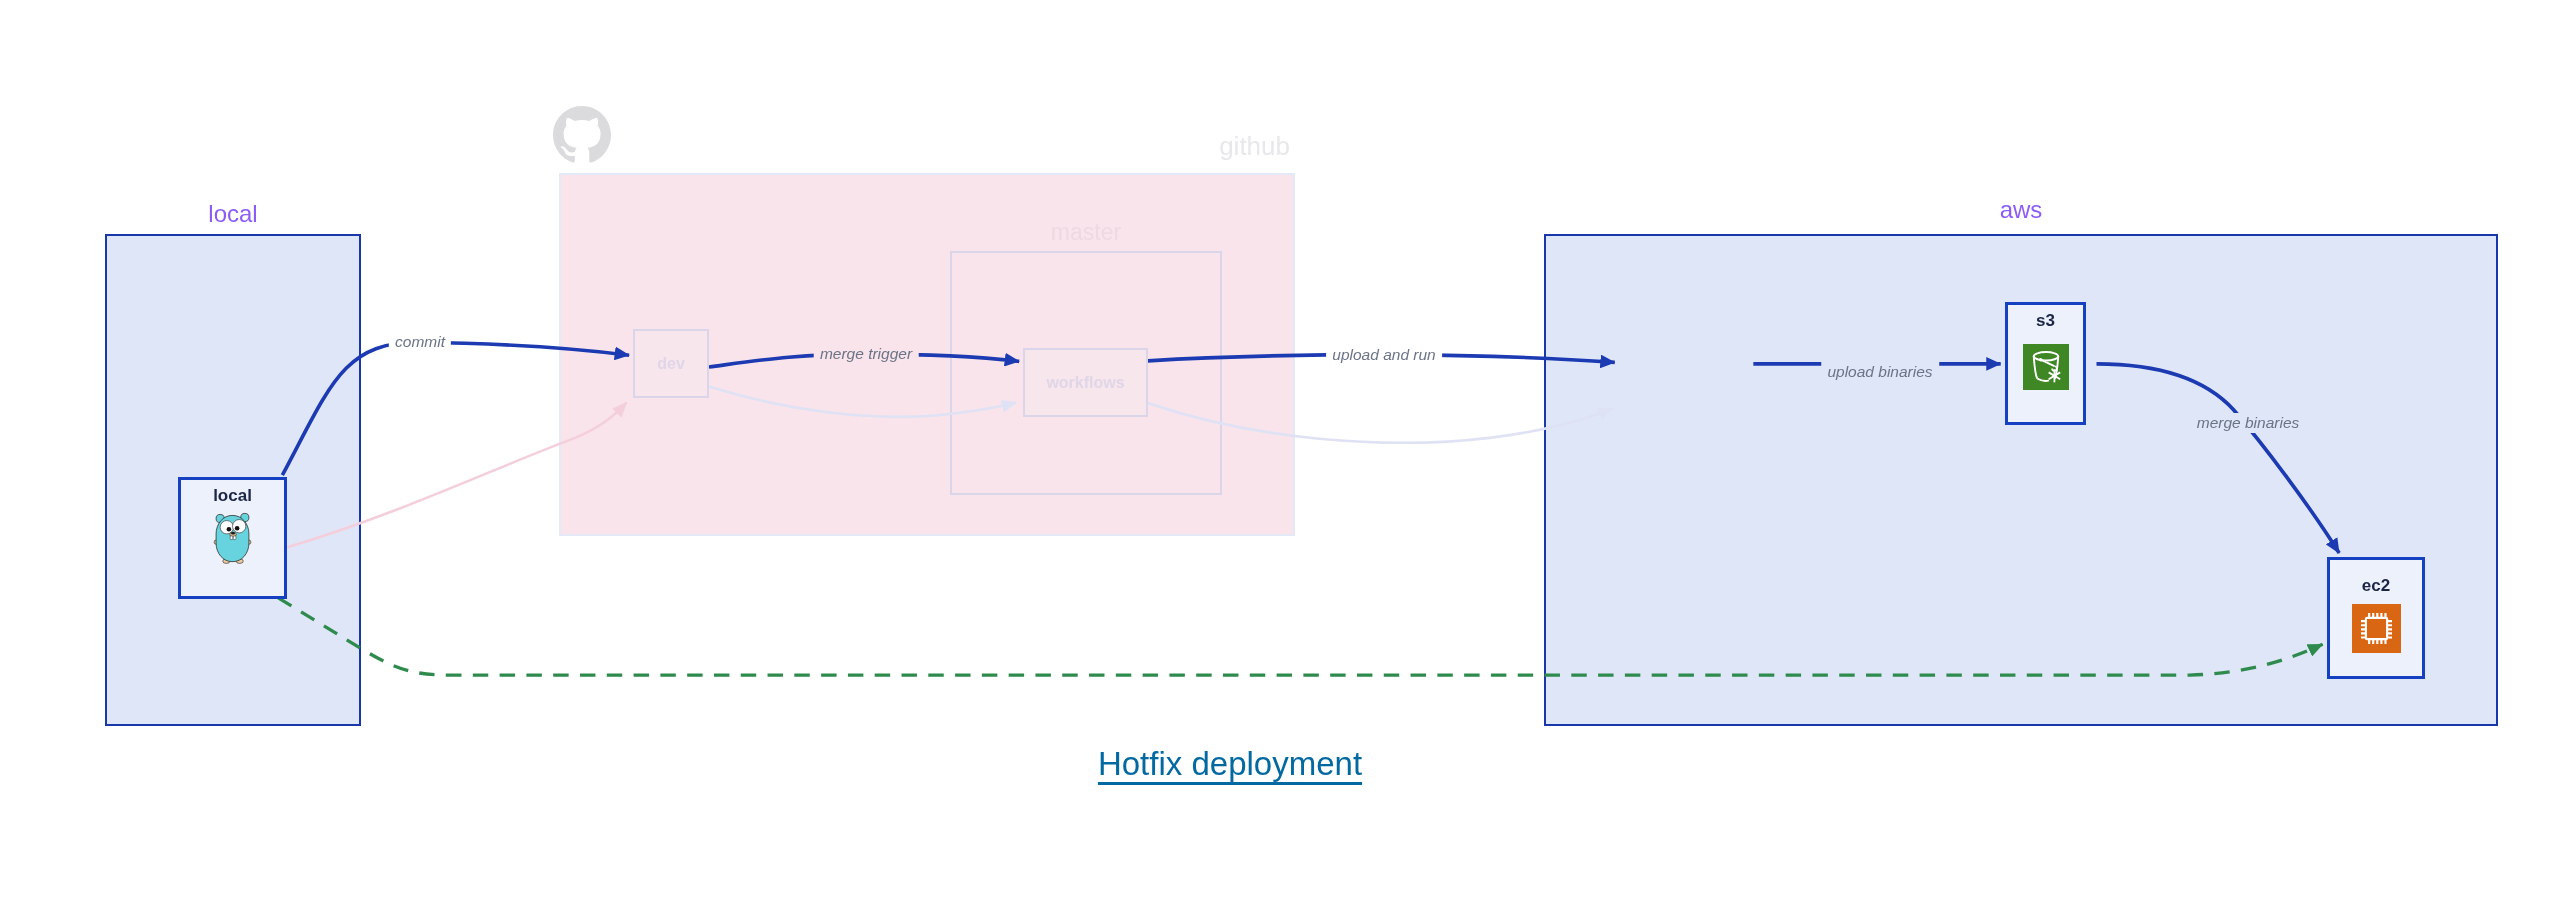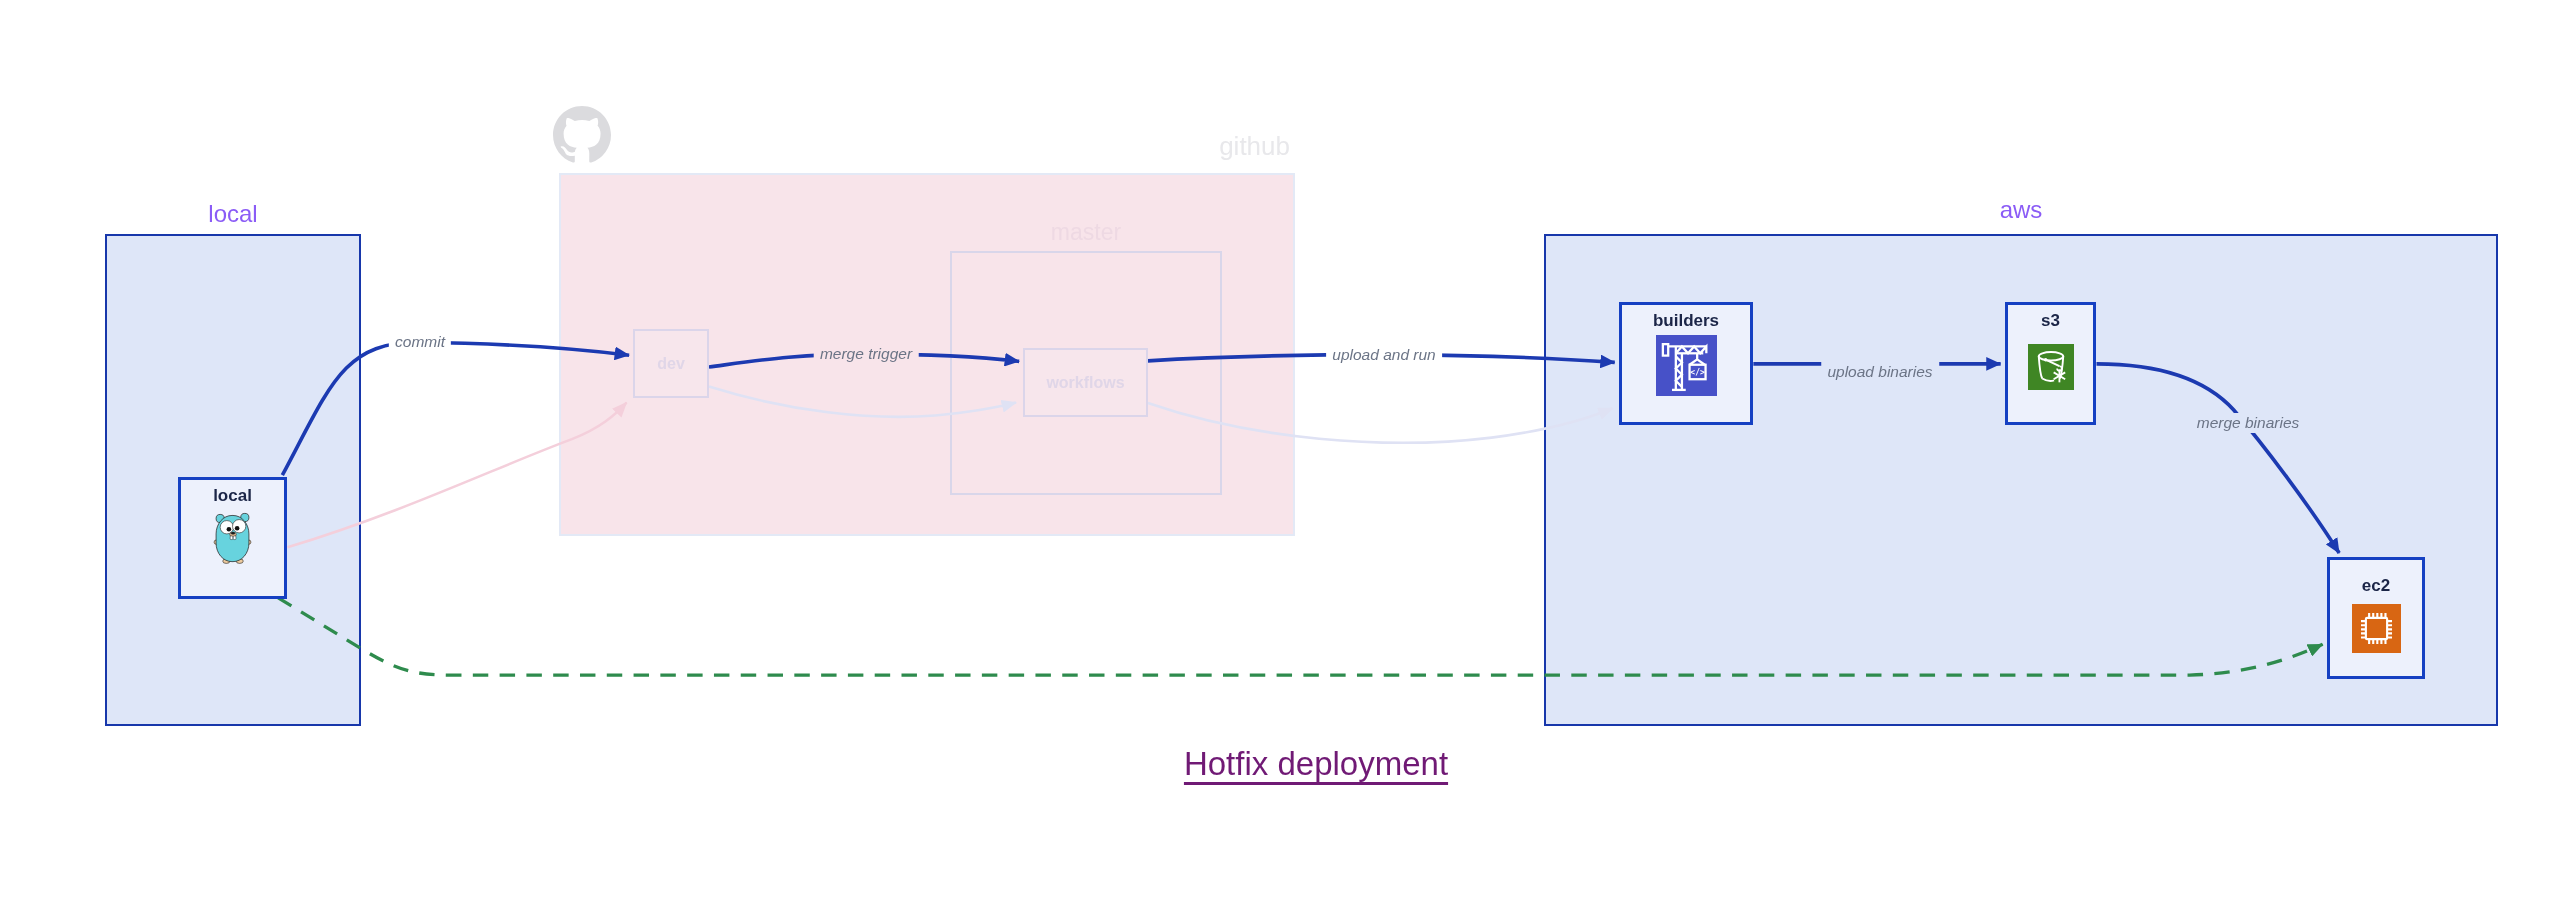--- a/index.html
+++ b/index.html
@@ -17,22 +17,22 @@
   .faded-node{position:absolute;background:#f7e6ec;border:2.1px solid #dbd5ea;box-sizing:border-box;
         display:flex;align-items:center;justify-content:center;z-index:3;}
   .faded-node .node-label{color:#e0d6e8;font-size:16px;}
   #edge-svg{position:absolute;left:0;top:0;z-index:2;pointer-events:none;}
   .edge-label{position:absolute;transform:translate(-50%,-50%);white-space:nowrap;
         font-style:italic;font-size:15.5px;color:#6b7486;padding:1px 6.2px;z-index:4;}
   .bg-white{background:#ffffff;}
   .bg-pink{background:#f8e4ea;}
   .bg-aws{background:#dee6f8;margin-top:8px;}
   .icon-tile{margin-top:4.1px;}
-  #title{position:absolute;left:1316px;top:745px;transform:translateX(-50%);
-        font-size:33px;font-weight:500;color:#701a75;text-decoration:underline;
+  #title{position:absolute;left:1230px;top:745px;transform:translateX(-50%);
+        font-size:33px;font-weight:500;color:#0369a1;text-decoration:underline;
         text-decoration-thickness:3.1px;text-underline-offset:6.7px;white-space:nowrap;z-index:4;}
   .gh-logo{position:absolute;z-index:1;}
 </style>
 </head>
 <body>
 
 <div id="stage">
 
   <div class="container-box" style="left:105px;top:234px;width:256px;height:492px;"></div>
   <div class="container-label" style="left:105px;top:200px;width:256px;">local</div>
@@ -100,40 +100,22 @@
   </div>
 
   <div class="faded-node" style="left:633px;top:329px;width:76px;height:69px;">
     <span class="node-label">dev</span>
   </div>
 
   <div class="faded-node" style="left:1023px;top:348px;width:125px;height:69px;">
     <span class="node-label">workflows</span>
   </div>
 
-  <div class="node" style="left:1619px;top:302px;width:134px;height:123px;padding-top:7.2px;">
-    <span class="node-label">builders</span>
-    <svg class="icon-tile" width="61" height="61" viewBox="0 0 80 80">
-      <rect x="0" y="0" width="80" height="80" fill="#4751c8"></rect>
-      <g stroke="#ffffff" stroke-width="3" fill="none">
-        <rect x="9" y="12" width="7" height="15"></rect>
-        <path d="M16,15 L66,15"></path>
-        <path d="M26,24 L62,24"></path>
-        <path d="M26,24 L34,15 L42,24 L50,15 L58,24 L66,15 L66,24"></path>
-        <path d="M26,15 L26,72 M34,24 L34,72"></path>
-        <path d="M26,28 L34,36 L26,44 L34,52 L26,60 L34,68"></path>
-        <path d="M21,72 L39,72"></path>
-        <path d="M54,24 L54,32 M54,32 L44,39 M54,32 L64,39"></path>
-        <rect x="44" y="39" width="21" height="19"></rect>
-      </g>
-      <text x="54.5" y="52" font-family="DejaVu Sans Mono, monospace" font-size="10.5" font-weight="bold" fill="#ffffff" text-anchor="middle">&lt;/&gt;</text>
-    </svg>
-  </div>
 
-  <div class="node" style="left:2005px;top:302px;width:91px;height:123px;padding-top:7.2px;">
+  <div class="node" style="left:2005px;top:302px;width:81px;height:123px;padding-top:7.2px;">
     <span class="node-label">s3</span>
     <svg class="icon-tile" style="margin-top:13.4px;" width="46" height="46" viewBox="0 0 60 60">
       <rect x="0" y="0" width="60" height="60" fill="#3f8624"></rect>
       <g stroke="#ffffff" stroke-width="2.5" fill="none">
         <ellipse cx="30" cy="16" rx="16" ry="5.5"></ellipse>
         <path d="M14,16 C15,30 16,40 18.5,45"></path>
         <path d="M46,16 C45,30 44,40 41.5,45"></path>
         <path d="M18.5,45 Q27,50 34,47.5"></path>
         <path d="M23,20.5 L41,29"></path>
       </g>

